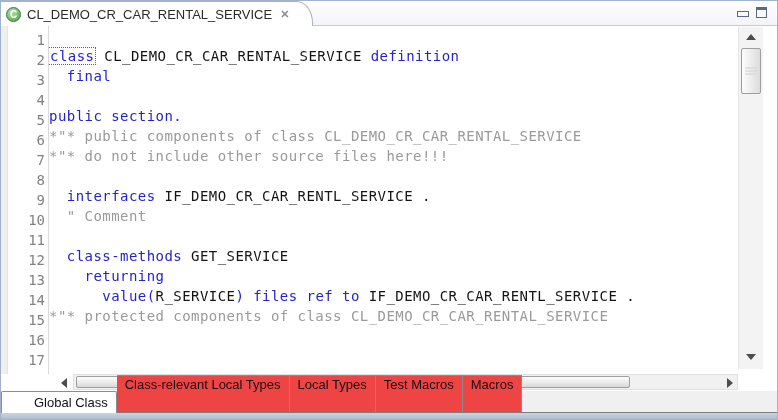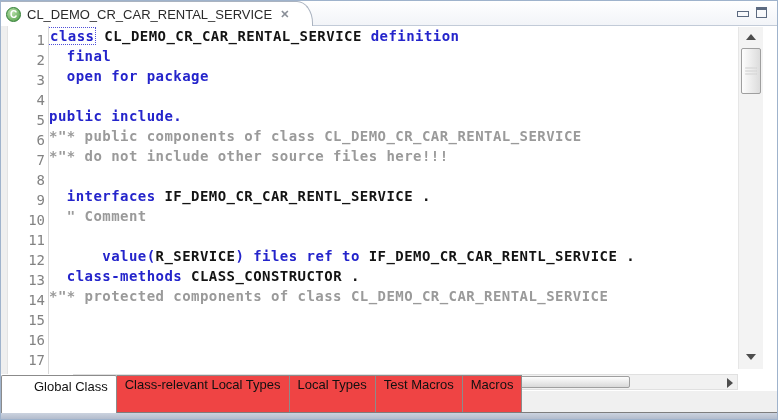--- a/index.html
+++ b/index.html
@@ -24,21 +24,21 @@
   .max-ic { width:11px; height:11px; border:1px solid #5c6a80; border-top:3px solid #5c6a80; }
 
   
   .body { position:absolute; left:0; top:25px; width:100%; height:348px; background:#fff; overflow:hidden; }
   .ruler { position:absolute; left:0; top:0; width:7px; height:100%; background:#efefef; border-right:1px solid #e3e3e3; }
   .gutter { position:absolute; left:8px; top:4px; width:36px; height:344px; overflow:hidden;
             text-align:right; }
   .gutter .lnum { height:20px; line-height:20px; font-family:"DejaVu Sans Mono", monospace;
                   font-size:14px; color:#828282; }
   .gutsep { position:absolute; left:47px; top:0; width:1px; height:100%; background:#d9d9d9; }
-  .codearea { position:absolute; left:48px; top:0; width:690px; height:344px; overflow:hidden;font-weight:bold; }
+  .codearea { position:absolute; left:48px; top:20px; width:690px; height:344px; overflow:hidden; }
   .cline { height:20px; line-height:20px; font-family:"DejaVu Sans Mono", monospace;
            font-size:14px; white-space:pre; letter-spacing:0.45px; }
   .tk-kw  { color:#2424cb; }
   .tk-kwb { color:#2424cb; border:1px dotted #5050d8; padding:0 1px; margin:-1px; }
   .tk-id  { color:#141414; }
   .tk-cm  { color:#9a9a9a; }
 
   
   .vscroll { position:absolute; right:14px; top:1px; width:25px; height:342px; background:#f3f3f3;
              border-left:1px solid #e6e6e6; }
@@ -66,21 +66,21 @@
   .hthumb .grips i { display:block; width:1px; height:9px; background:#8f8f8f; margin:0 1px;
                      border-right:1px solid #fff; }
 
   
   .btabs { position:absolute; left:0; top:390px; width:100%; height:22px; background:#f0f0f0;
            border-bottom:1px solid #7d7d7d; display:flex; align-items:flex-end; }
   .btab { height:37px; line-height:18px; padding:0 8px; font-size:13px; color:#111;
           background:#ef4444; border:1px solid #8b8b8b; border-bottom:none; border-left:none;
           white-space:nowrap; cursor:pointer; }
   .btab:first-child { border-left:1px solid #8b8b8b; }
-  .btab.active { height:38px; line-height:21px; background:#fff; margin-bottom:-1px;
+  .btab.active { height:22px; line-height:21px; background:#fff; margin-bottom:-1px;
                  border-left:1px solid #8b8b8b; border-radius:2px 2px 0 0; position:relative; z-index:2;padding-left:32px; }
   .strip { position:absolute; left:0; top:412px; width:100%; height:8px;
            background:linear-gradient(#ccd3df,#aab4c6); }
 </style>
 </head>
 <body>
 
 <div class="view">
 
   <div class="header">
@@ -114,31 +114,31 @@
         <div class="lnum">14</div>
         <div class="lnum">15</div>
         <div class="lnum">16</div>
         <div class="lnum">17</div>
         <div class="lnum">18</div>
       </div>
     <div class="gutsep"></div>
     <div class="codearea">
         <div class="cline"><span class="tk-kwb">class</span><span class="tk-id"> CL_DEMO_CR_CAR_RENTAL_SERVICE </span><span class="tk-kw">definition</span></div>
         <div class="cline"><span class="tk-kw">  final</span></div>
-        <div class="cline"><span class="tk-kw">  open for package</span></div>
         <div class="cline"></div>
-        <div class="cline"><span class="tk-kw">public include.</span></div>
+        <div class="cline"><span class="tk-kw">public section.</span></div>
         <div class="cline"><span class="tk-cm">*"* public components of class CL_DEMO_CR_CAR_RENTAL_SERVICE</span></div>
         <div class="cline"><span class="tk-cm">*"* do not include other source files here!!!</span></div>
         <div class="cline"></div>
         <div class="cline"><span class="tk-kw">  interfaces</span><span class="tk-id"> IF_DEMO_CR_CAR_RENTL_SERVICE .</span></div>
         <div class="cline"><span class="tk-cm">  " Comment</span></div>
         <div class="cline"></div>
+        <div class="cline"><span class="tk-kw">  class-methods</span><span class="tk-id"> GET_SERVICE</span></div>
+        <div class="cline"><span class="tk-kw">    returning</span></div>
         <div class="cline"><span class="tk-kw">      value(</span><span class="tk-id">R_SERVICE</span><span class="tk-kw">) files ref to</span><span class="tk-id"> IF_DEMO_CR_CAR_RENTL_SERVICE .</span></div>
-        <div class="cline"><span class="tk-kw">  class-methods</span><span class="tk-id"> CLASS_CONSTRUCTOR .</span></div>
         <div class="cline"><span class="tk-cm">*"* protected components of class CL_DEMO_CR_CAR_RENTAL_SERVICE</span></div>
       </div>
 
     <div class="vscroll">
       <span class="arr arr-up"></span>
       <div class="vthumb">
         <span class="grips">
             <i></i>
             <i></i>
             <i></i>

